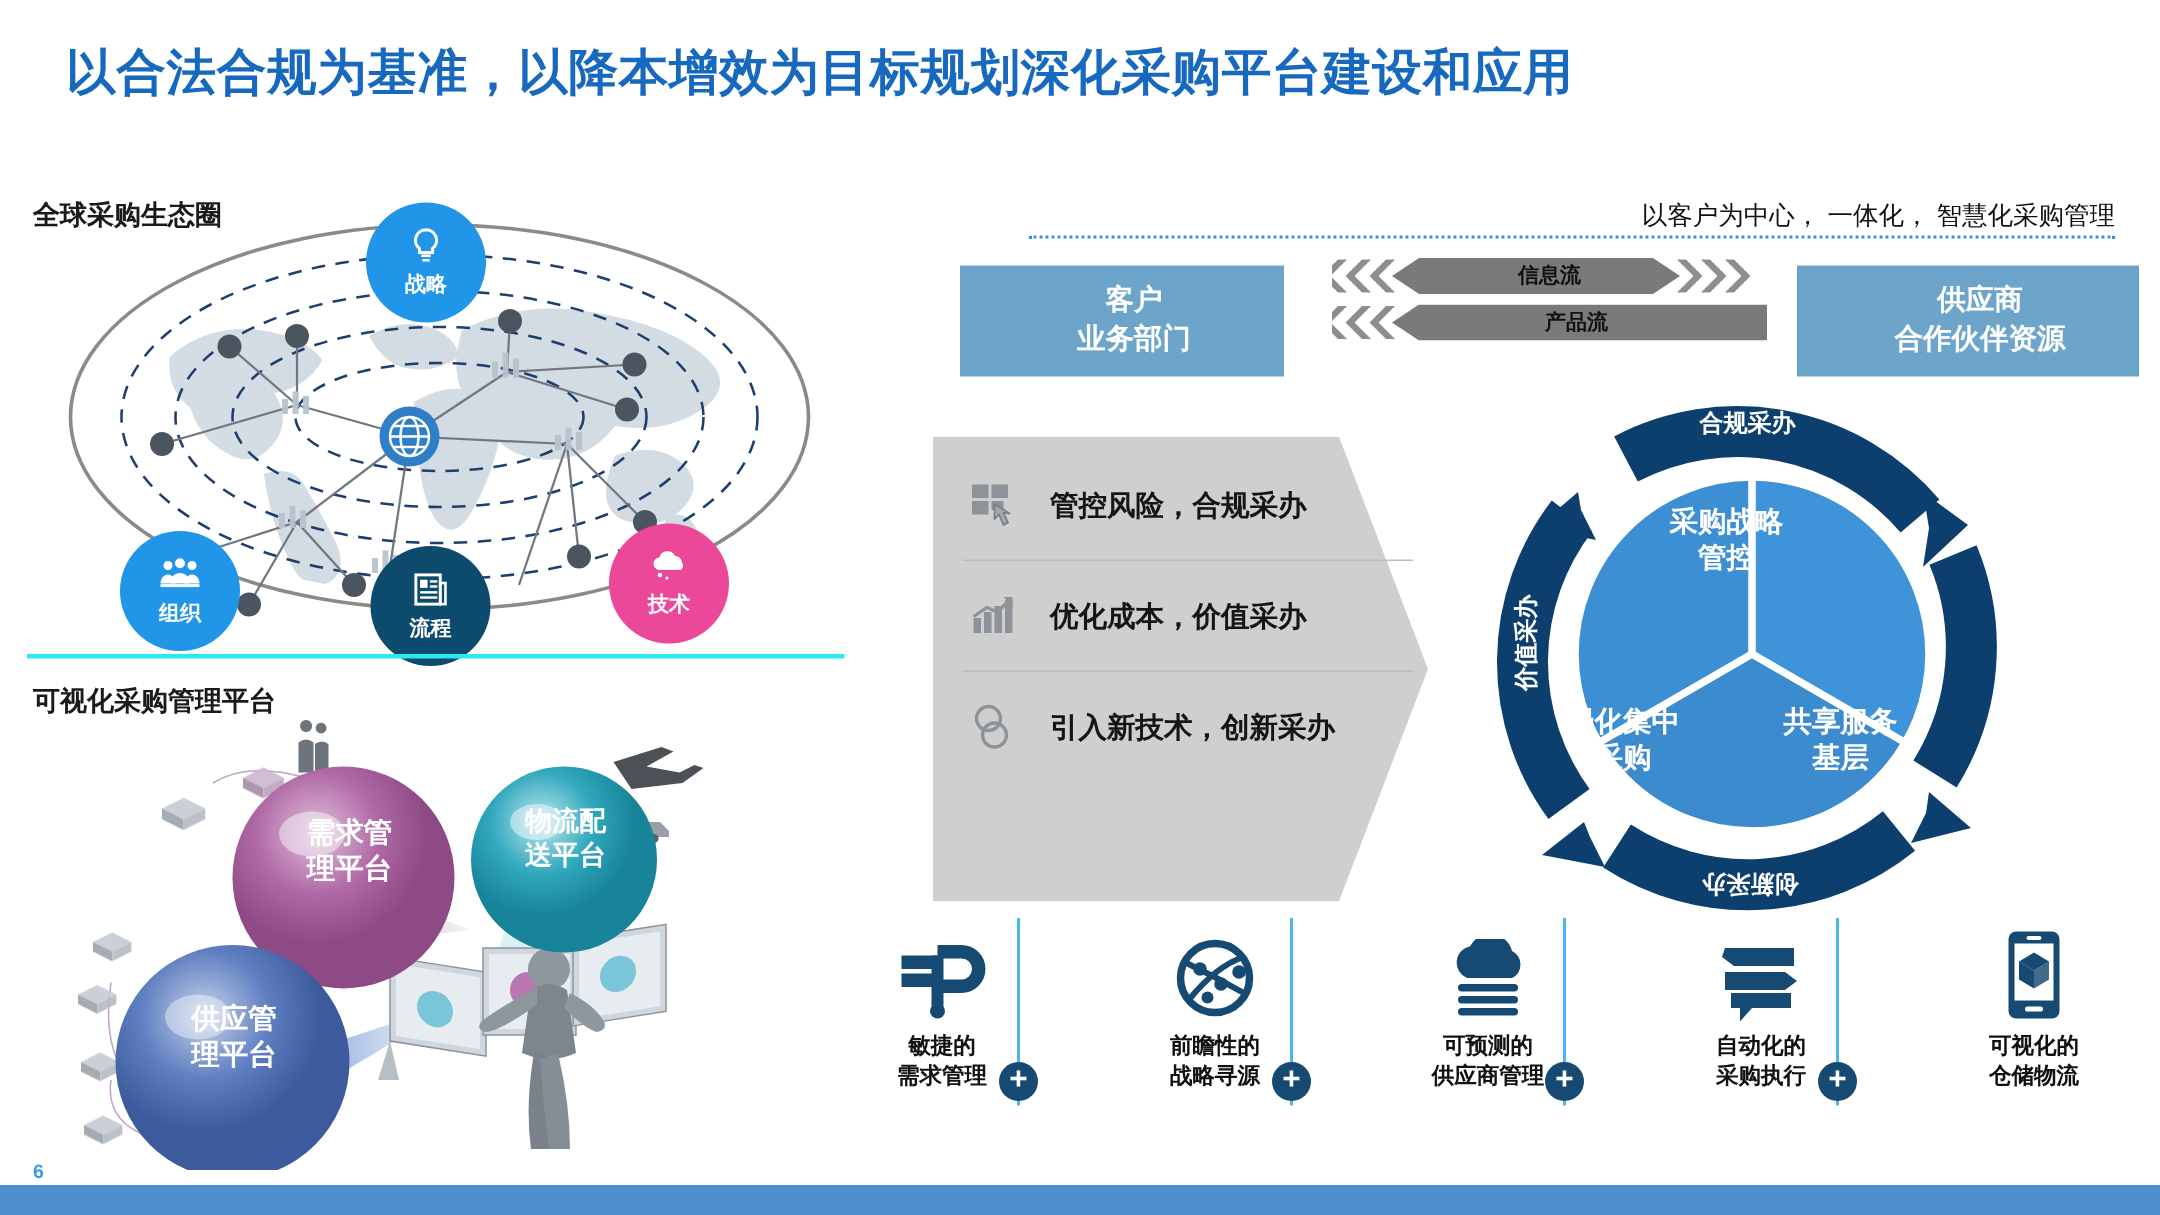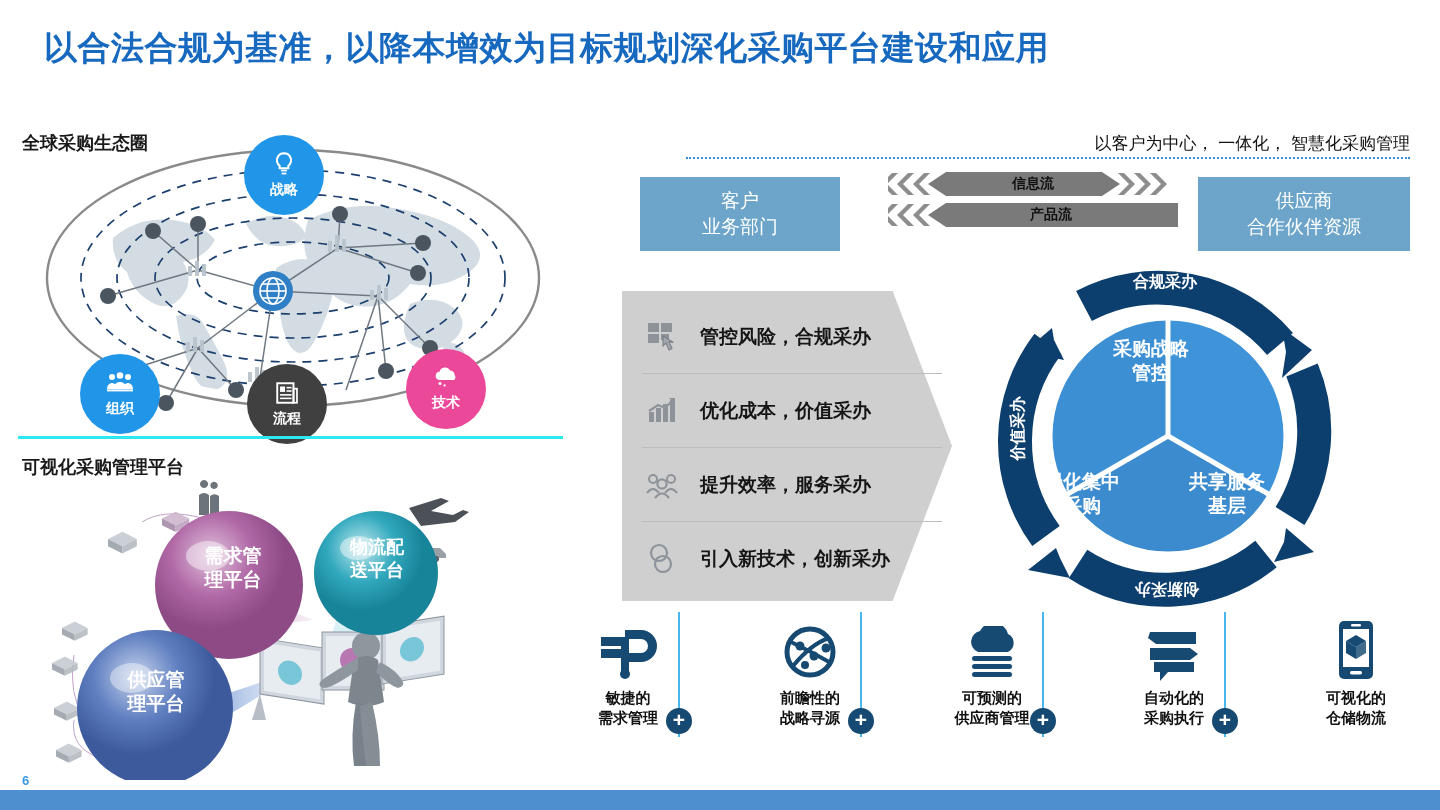--- a/index.html
+++ b/index.html
@@ -41,23 +41,23 @@
   .right-title{
     position:absolute;left:690px;top:132px;width:720px;text-align:right;
     font-size:17px;font-weight:normal;color:#111;
   }
   .dotted-rule{
     position:absolute;left:686px;top:157px;width:724px;height:0;
     border-top:2px dotted #3b8ed6;
   }
 
   .side-box{
-    position:absolute;background:#6ca5c9;color:#fff;font-weight:normal;
+    position:absolute;background:#6ca5c9;color:#fff;font-weight:bold;
     font-size:19px;display:flex;flex-direction:column;align-items:center;
-    justify-content:center;line-height:1.35;text-align:center;
+    justify-content:center;line-height:1.35;text-align:center;padding-left:16px;
   }
   #box-customer{left:640px;top:177px;width:200px;height:74px;}
   #box-supplier{left:1198px;top:177px;width:212px;height:74px;}
 
   .flows{position:absolute;left:888px;top:172px;width:290px;height:86px;}
   .flow-row{position:relative;height:24px;margin-bottom:7px;}
   .flow-label{
     position:absolute;inset:0;display:flex;align-items:center;justify-content:center;
     font-size:14px;font-weight:bold;color:#111;z-index:3;
   }
@@ -240,21 +240,21 @@
 
     <div style="position:absolute;left:236px;top:7px;width:80px;height:80px;border-radius:50%;background:#2196e8;display:flex;flex-direction:column;align-items:center;justify-content:center;">
       <svg width="26" height="26" viewBox="0 0 24 24">
         <path d="M12 2a6.5 6.5 0 0 0-4 11.6V16h8v-2.4A6.5 6.5 0 0 0 12 2z" fill="none" stroke="#fff" stroke-width="1.9"></path>
         <rect x="9.2" y="17.2" width="5.6" height="1.6" fill="#fff"></rect>
         <rect x="9.8" y="20" width="4.4" height="1.6" fill="#fff"></rect>
       </svg>
       <div style="color:#fff;font-size:14px;font-weight:bold;margin-top:4px;">战略</div>
     </div>
 
-    <div style="position:absolute;left:239px;top:236px;width:80px;height:80px;border-radius:50%;background:#404040;display:flex;flex-direction:column;align-items:center;justify-content:center;">
+    <div style="position:absolute;left:239px;top:236px;width:80px;height:80px;border-radius:50%;background:#0c4a6e;display:flex;flex-direction:column;align-items:center;justify-content:center;">
       <svg width="26" height="26" viewBox="0 0 24 24">
         <rect x="3" y="3" width="15" height="18" fill="none" stroke="#fff" stroke-width="1.8"></rect>
         <rect x="18" y="8" width="3.2" height="13" fill="none" stroke="#fff" stroke-width="1.6"></rect>
         <rect x="5.6" y="6" width="4.6" height="5" fill="#fff"></rect>
         <rect x="11.6" y="6.3" width="4.6" height="1.5" fill="#fff"></rect>
         <rect x="11.6" y="9.4" width="4.6" height="1.5" fill="#fff"></rect>
         <rect x="5.6" y="13" width="10.6" height="1.5" fill="#fff"></rect>
         <rect x="5.6" y="16.2" width="10.6" height="1.5" fill="#fff"></rect>
       </svg>
       <div style="color:#fff;font-size:14px;font-weight:bold;margin-top:4px;">流程</div>
@@ -496,33 +496,20 @@
           <rect x="11" y="14" width="5" height="14" fill="#8e9399"></rect>
           <rect x="18" y="10" width="5" height="18" fill="#8e9399"></rect>
           <rect x="25" y="6" width="5" height="22" fill="#8e9399"></rect>
           <path d="M4 17 L13 11 L20 14 L29 5" fill="none" stroke="#8e9399" stroke-width="2.2"></path>
           <path d="M24 4 h6 v6 z" fill="#8e9399"></path>
         </svg>
       </span>
       <span class="gtxt">优化成本，价值采办</span>
     </div>
 
-    <div class="gitem">
-      <span class="gico">
-        <svg width="34" height="34" viewBox="0 0 34 34">
-          <circle cx="8" cy="11" r="4" fill="none" stroke="#8e9399" stroke-width="2"></circle>
-          <path d="M2 25 q6-8 12 0" fill="none" stroke="#8e9399" stroke-width="2"></path>
-          <circle cx="26" cy="11" r="4" fill="none" stroke="#8e9399" stroke-width="2"></circle>
-          <path d="M20 25 q6-8 12 0" fill="none" stroke="#8e9399" stroke-width="2"></path>
-          <circle cx="17" cy="16" r="4.6" fill="none" stroke="#8e9399" stroke-width="2.2"></circle>
-          <path d="M10 30 q7-9 14 0" fill="none" stroke="#8e9399" stroke-width="2.2"></path>
-        </svg>
-      </span>
-      <span class="gtxt">提升效率，服务采办</span>
-    </div>
 
     <div class="gitem">
       <span class="gico">
         <svg width="34" height="34" viewBox="0 0 34 34">
           <circle cx="14" cy="11" r="8" fill="none" stroke="#8e9399" stroke-width="2.2"></circle>
           <circle cx="18" cy="22" r="8" fill="none" stroke="#8e9399" stroke-width="2.2"></circle>
         </svg>
       </span>
       <span class="gtxt">引入新技术，创新采办</span>
     </div>

